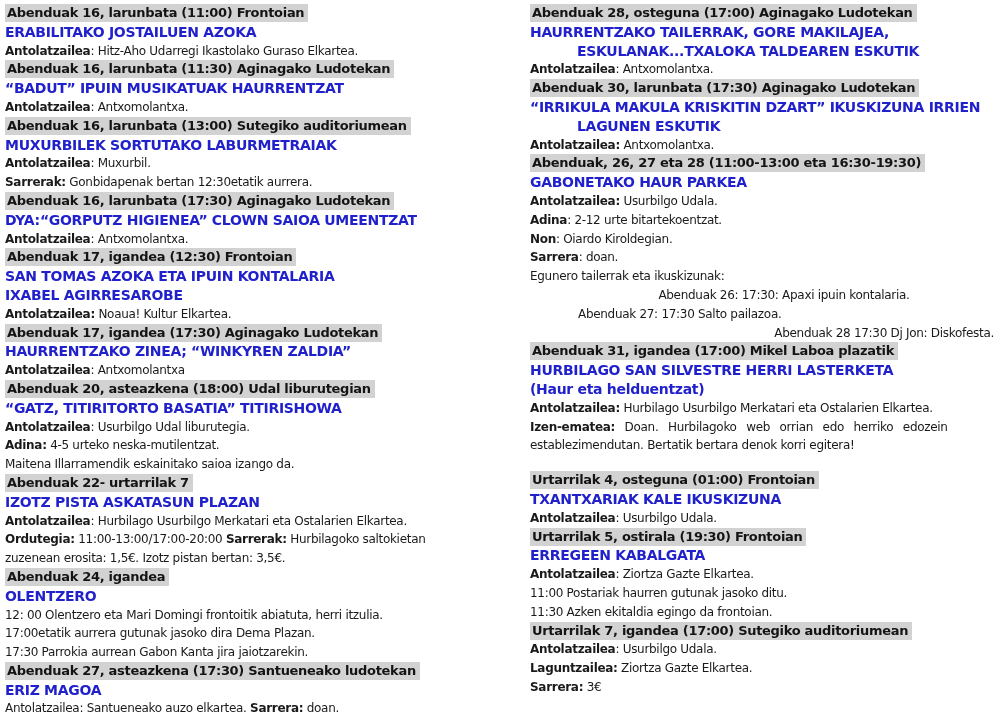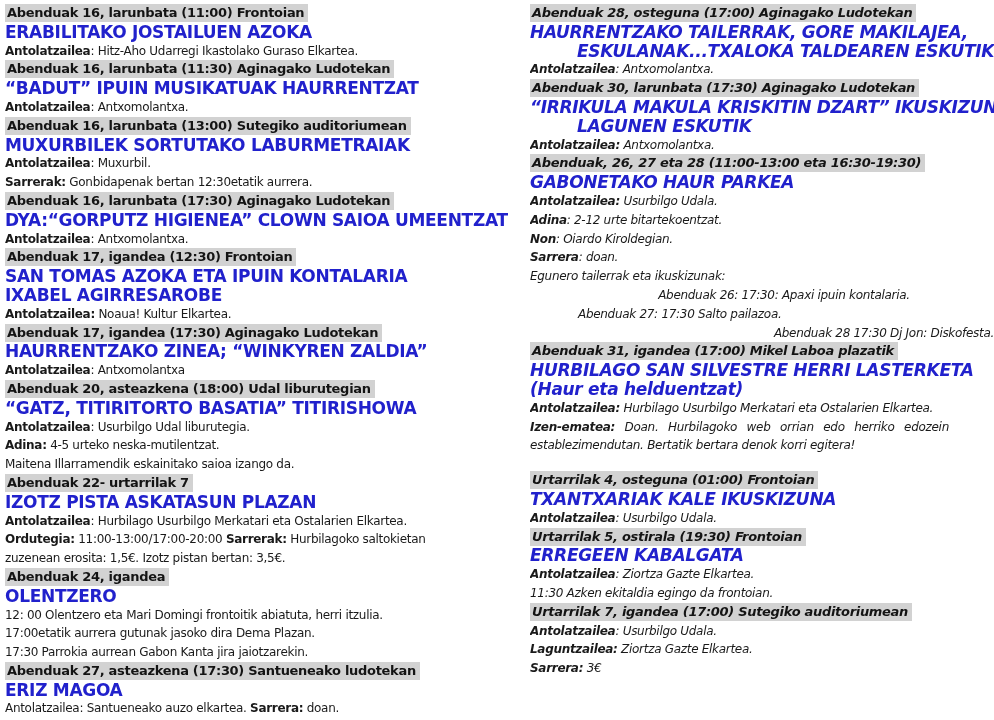--- a/index.html
+++ b/index.html
@@ -17,40 +17,40 @@
     display: flex;
     padding-top: 4px;
     box-sizing: border-box;
     width: 994px;
   }
   .col {
     box-sizing: border-box;
     overflow: hidden;
   }
   .col-left  { width: 530px; padding-left: 5px; }
-  .col-right { width: 464px; font-style: italic; }
+  .col-right { width: 464px; }
   .line {
     height: 18.8px;
     line-height: 18.8px;
     white-space: nowrap;
     font-size: 12px;
     letter-spacing: -0.3px;
     color: #1a1a1a;
   }
   .line.header {
     font-size: 13px;
     font-weight: bold;
     color: #141414;
   }
   .line.header .hl {
     background: #d2d2d2;
     padding: 1px 4px 2px 2px;
   }
   .line.title {
-    font-size: 17px;
+    font-size: 14px;
     font-weight: bold;
     color: #2121cc;
   }
   .b { font-weight: bold; }
   .gap { margin-top: 16px; }
   .justify { word-spacing: 6px; }
 </style>
 </head>
 <body>
 
@@ -119,19 +119,20 @@
       <div class="line title"><span>(Haur eta helduentzat)</span></div>
       <div class="line body"><span class="b">Antolatzailea:</span><span> Hurbilago Usurbilgo Merkatari eta Ostalarien Elkartea.</span></div>
       <div class="line body justify"><span class="b">Izen-ematea:</span><span> Doan. Hurbilagoko web orrian edo herriko edozein</span></div>
       <div class="line body"><span>establezimendutan. Bertatik bertara denok korri egitera!</span></div>
       <div class="line header gap"><span class="hl"><span>Urtarrilak 4, osteguna (01:00) Frontoian</span></span></div>
       <div class="line title"><span>TXANTXARIAK KALE IKUSKIZUNA</span></div>
       <div class="line body"><span class="b">Antolatzailea</span><span>: Usurbilgo Udala.</span></div>
       <div class="line header"><span class="hl"><span>Urtarrilak 5, ostirala (19:30) Frontoian</span></span></div>
       <div class="line title"><span>ERREGEEN KABALGATA</span></div>
       <div class="line body"><span class="b">Antolatzailea</span><span>: Ziortza Gazte Elkartea.</span></div>
+      <div class="line body"><span>11:00 Postariak haurren gutunak jasoko ditu.</span></div>
       <div class="line body"><span>11:30 Azken ekitaldia egingo da frontoian.</span></div>
       <div class="line header"><span class="hl"><span>Urtarrilak 7, igandea (17:00) Sutegiko auditoriumean</span></span></div>
       <div class="line body"><span class="b">Antolatzailea</span><span>: Usurbilgo Udala.</span></div>
       <div class="line body"><span class="b">Laguntzailea:</span><span> Ziortza Gazte Elkartea.</span></div>
       <div class="line body"><span class="b">Sarrera:</span><span> 3€</span></div>
     </div>
   </div>
 
 </body></html>

